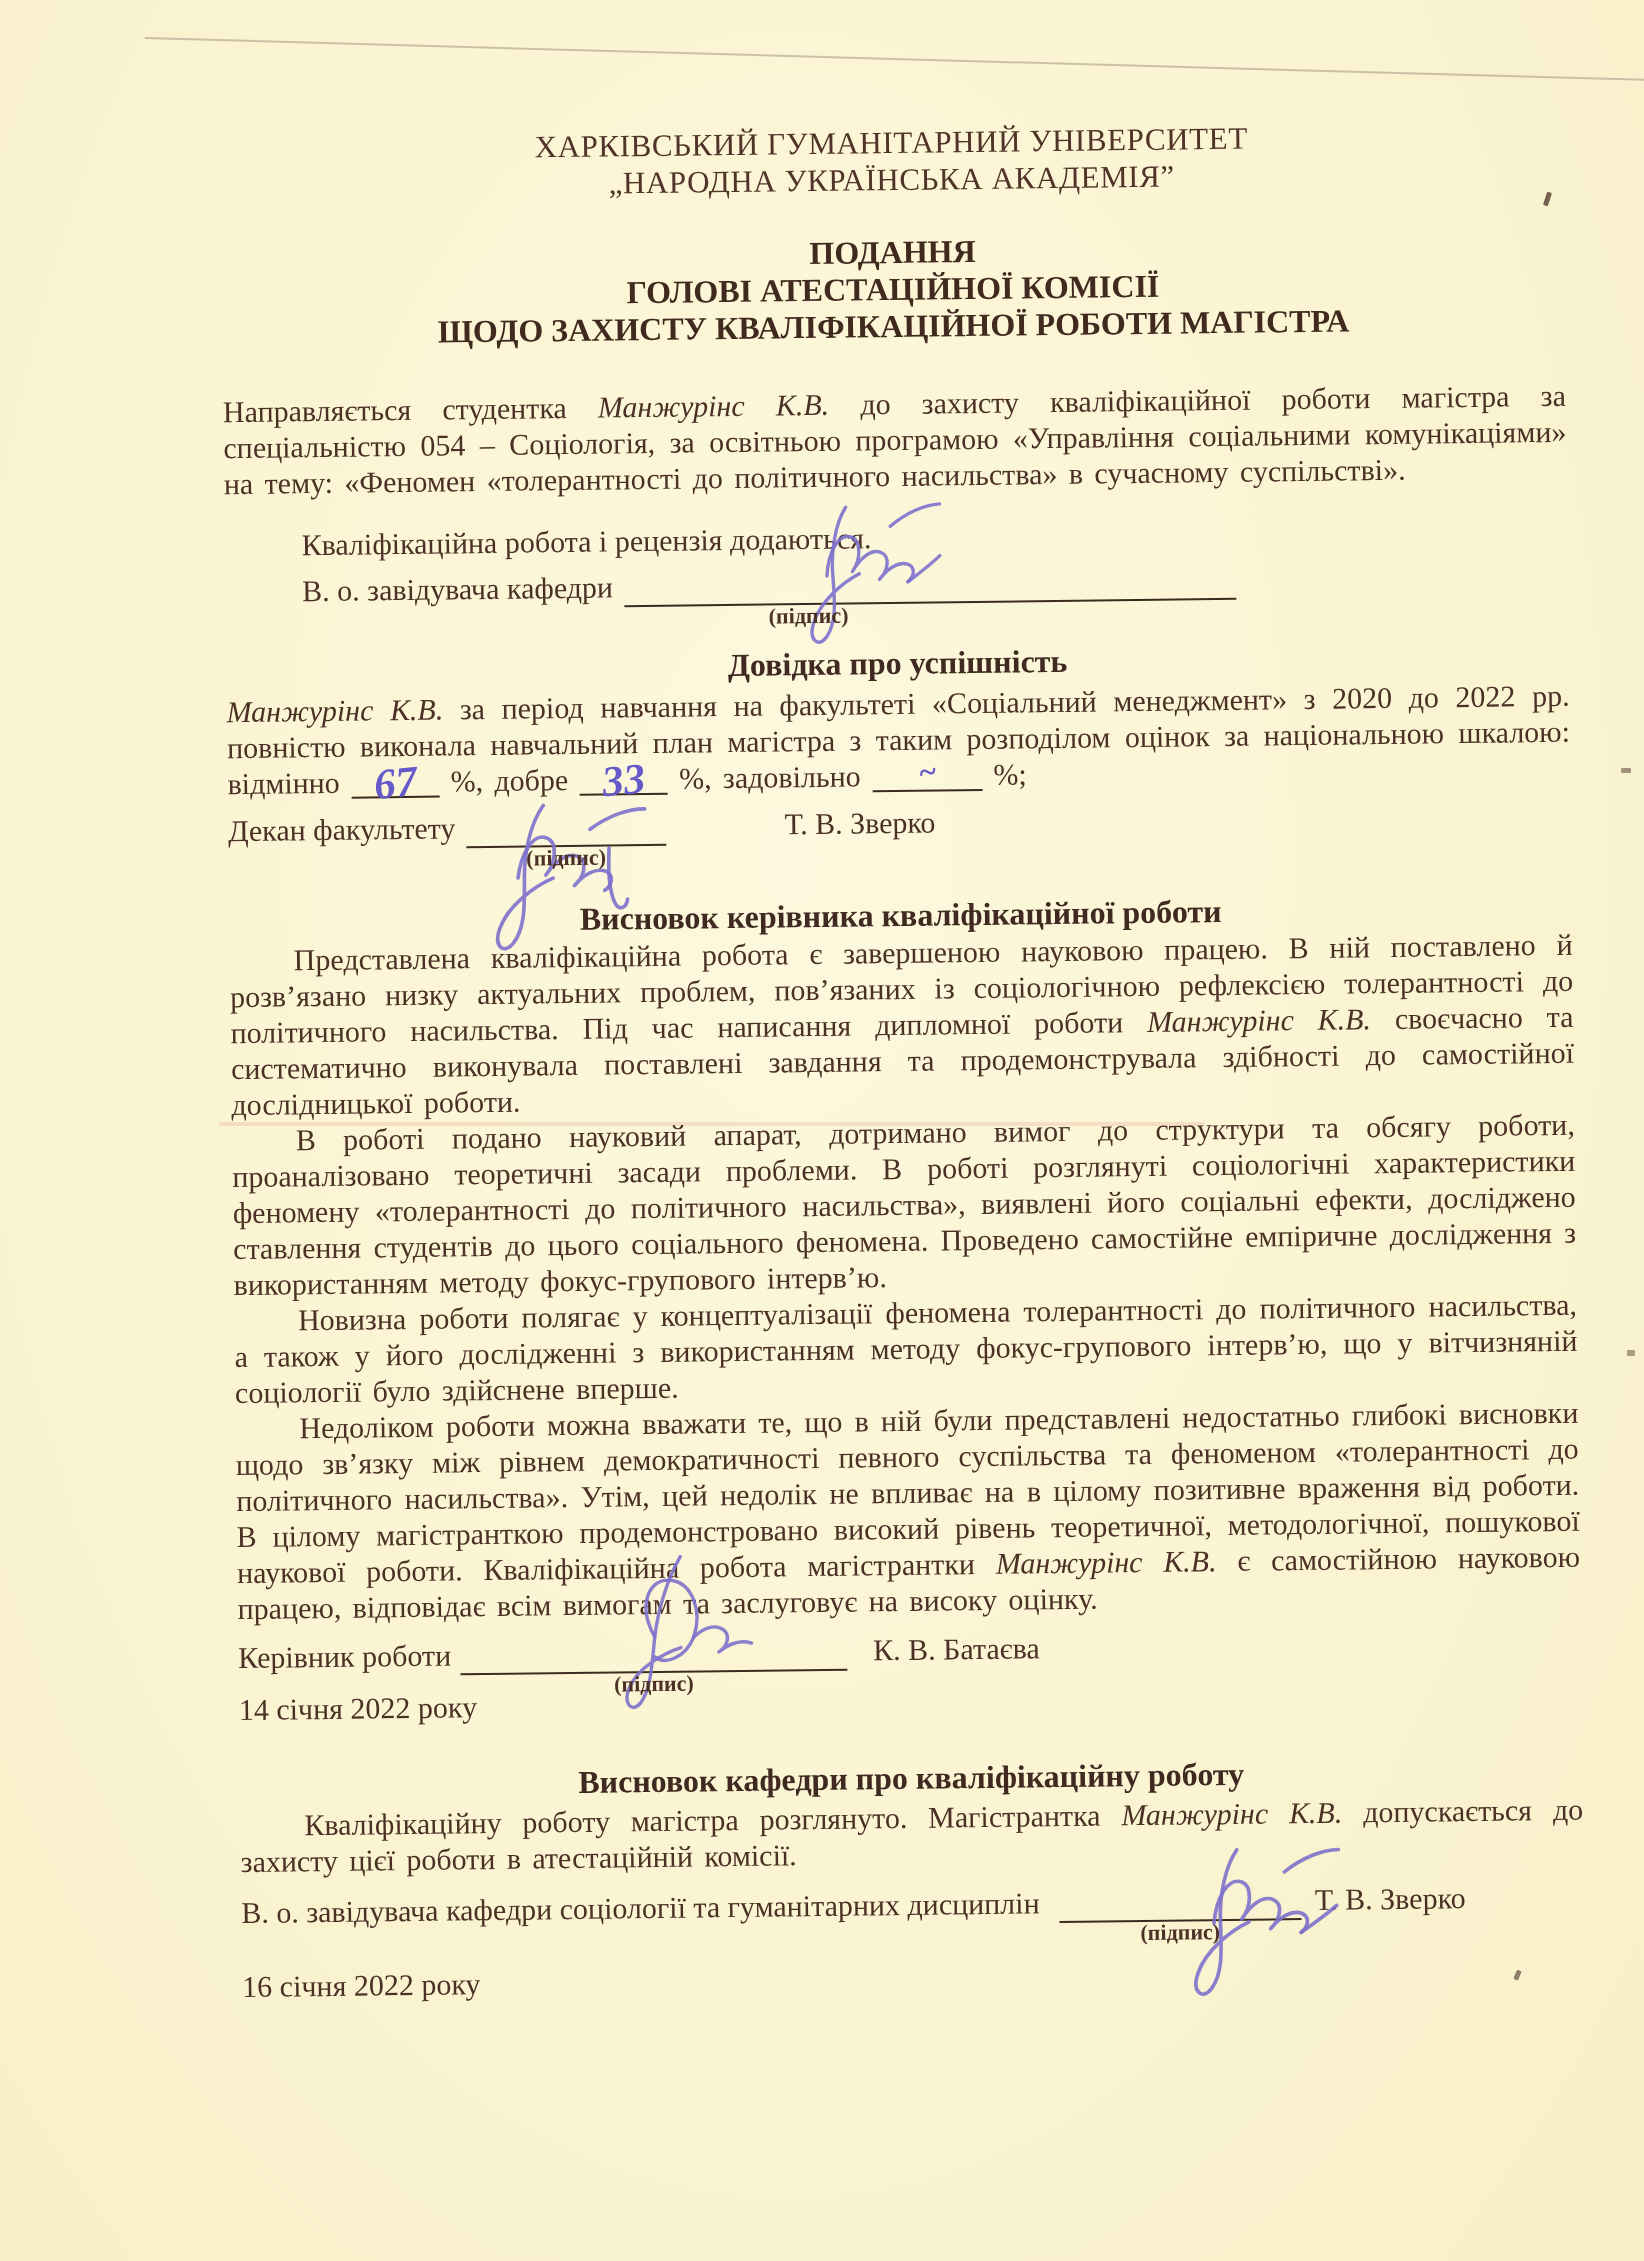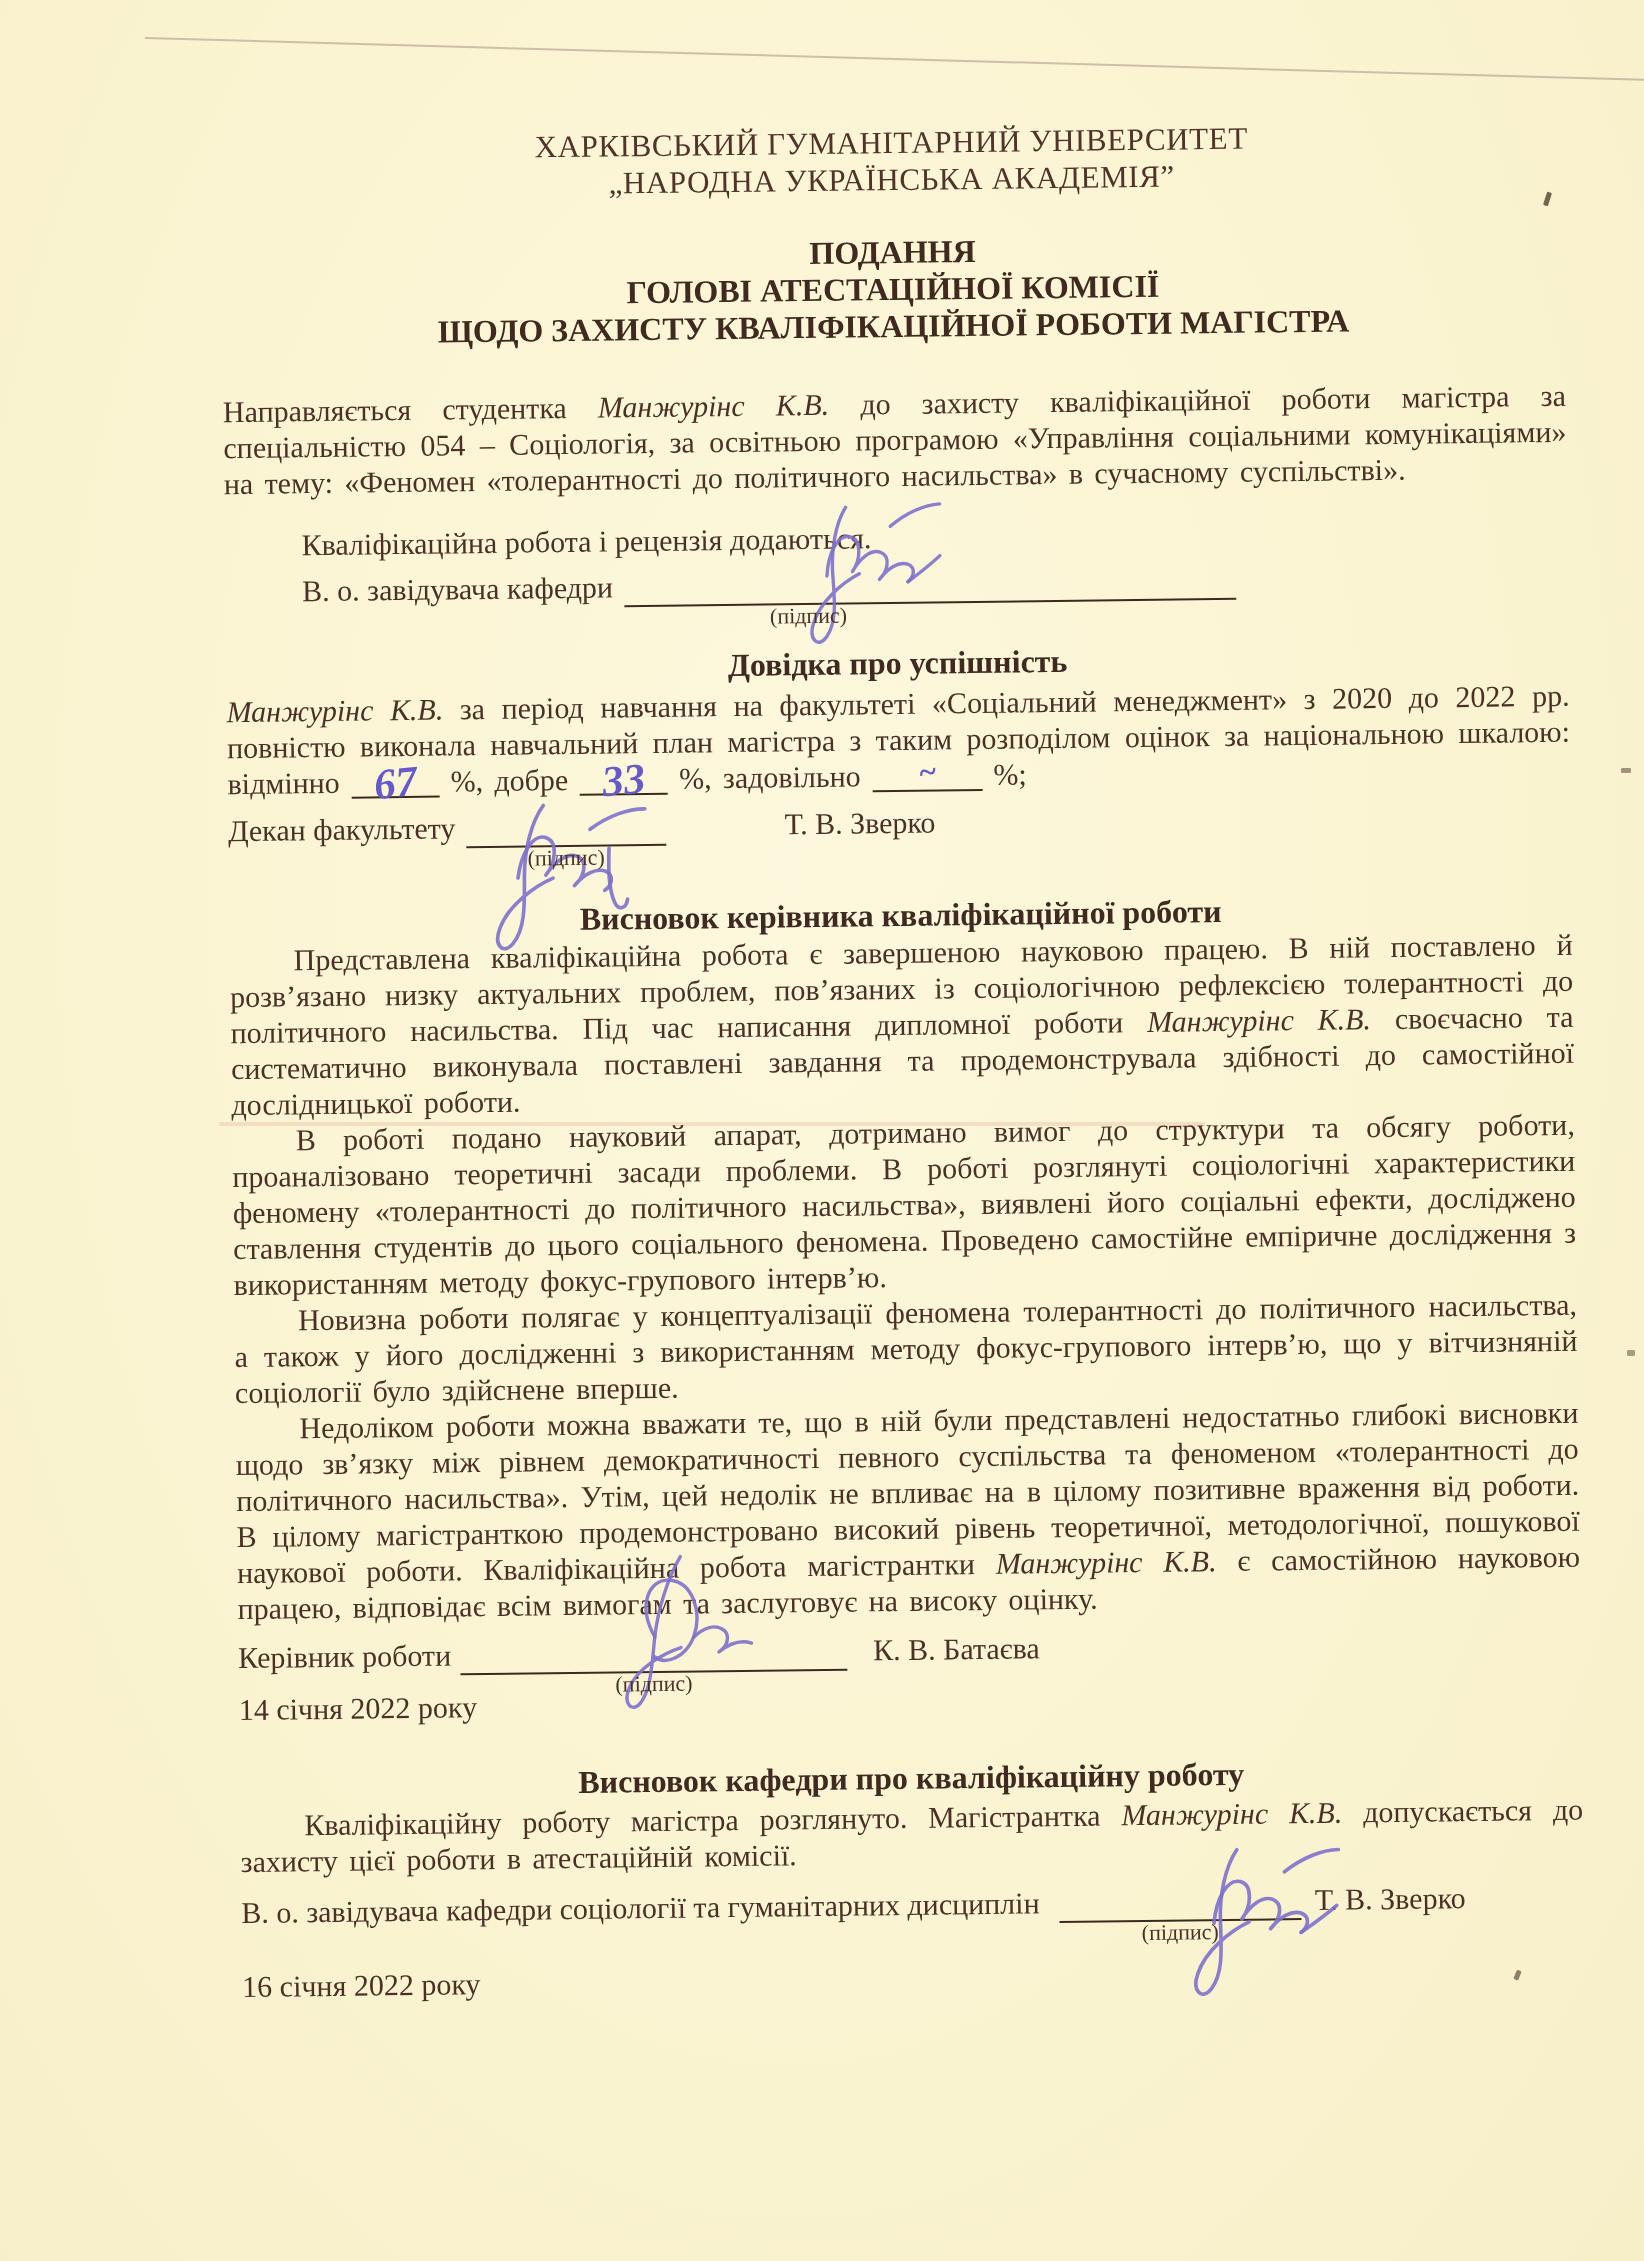--- a/index.html
+++ b/index.html
@@ -29,21 +29,21 @@
   .blank{
     display:inline-block;position:relative;height:36px;vertical-align:bottom;
     border-bottom:2.6px solid #3c2a1e;
   }
   .b-head{width:612px;margin-left:11.6px;}
   .b-dean{width:200px;margin-left:10.3px;}
   .b-sup{width:387px;margin-left:9px;}
   .b-dept{width:242px;margin-left:19.3px;}
   .cap{
     position:absolute;top:37px;left:50%;transform:translateX(-50%);
-    font-size:22px;line-height:24.5px;color:#4b3026;white-space:nowrap;
+    font-size:22px;line-height:24.5px;color:#4b3026;white-space:nowrap;font-weight:bold;
   }
   .cap-left{left:30%;}
   .after-name{margin-left:119px;}
   .after-name-sm{margin-left:26px;}
   .after-name-xs{margin-left:14px;}
   .heading{margin-top:41px;font-weight:bold;font-size:32px;color:#3f2920;}
   .h-sup{margin-top:54px;}
   .h-dept{margin-top:40px;}
   .perf{margin-top:5.2px;}
   .sup-p{margin-top:2.6px;}

